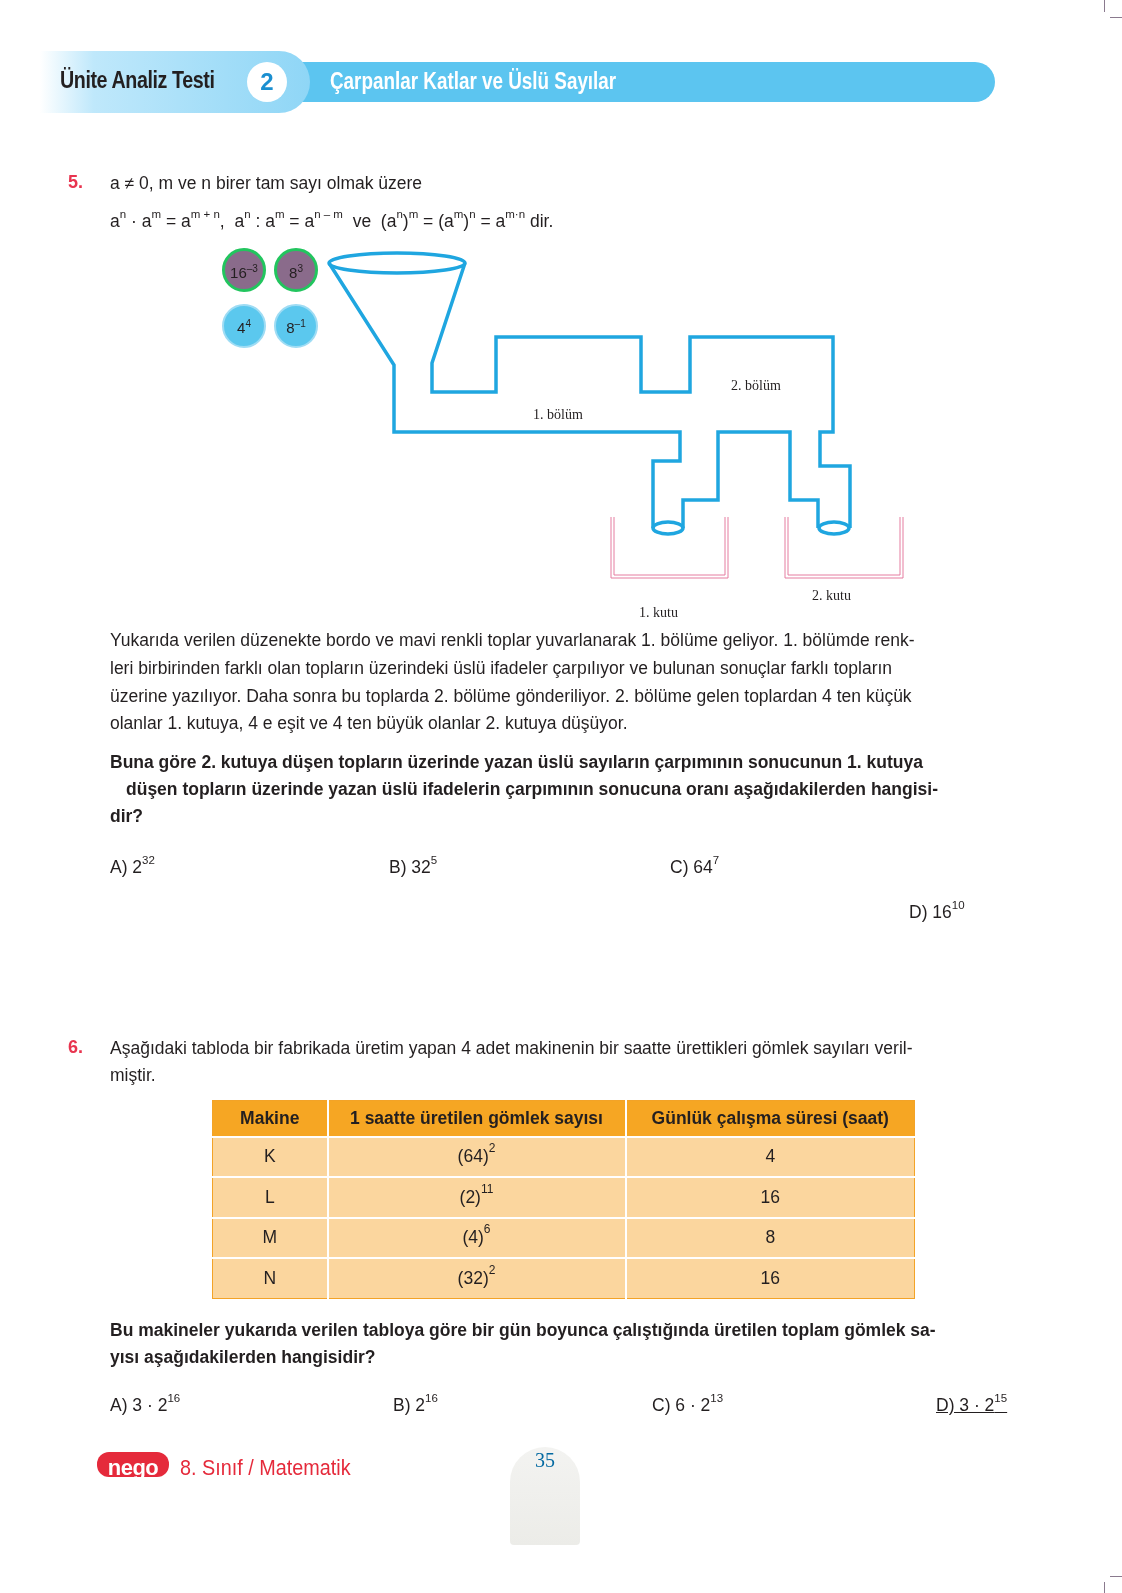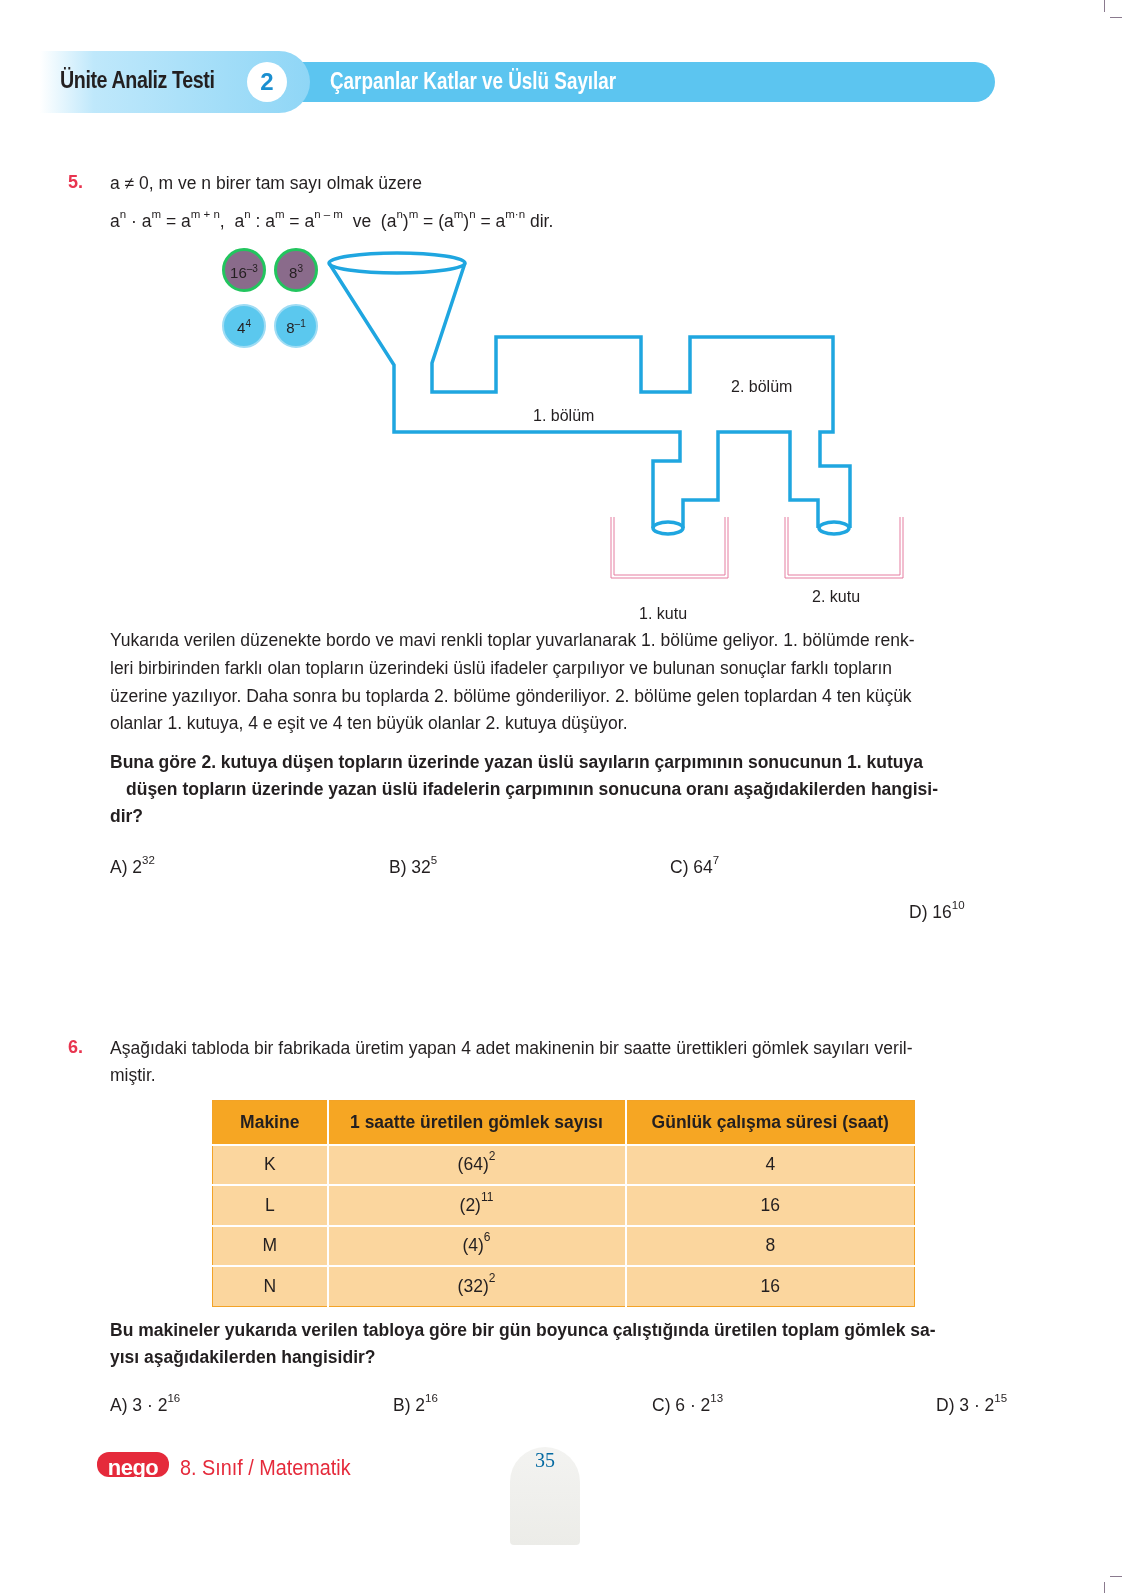--- a/index.html
+++ b/index.html
@@ -43,33 +43,33 @@
   
   .ball {
     position: absolute; width: 44px; height: 44px; border-radius: 50%;
     text-align: center; line-height: 44px; font-size: 15px; color: #231f20;
   }
   .ball.bordo { background: #8a6b8b; border: 3px solid #22c55e; }
   .ball.mavi { background: #5bc8ee; border: 2px solid #9edcf4; }
   .ball sup { font-size: 10px; vertical-align: 6px; }
 
   .diagram { position: absolute; left: 0; top: 0; width: 1122px; height: 620px; pointer-events: none; }
-  .dlabel { position: absolute; font-size: 16px; }
+  .dlabel { position: absolute; font-size: 14px; font-family: Liberation Serif, serif; }
 
   .choices { position: absolute; left: 110px; width: 920px; font-size: 17.5px; }
   .choice { position: absolute; top: 0; white-space: nowrap; }
 
   
   table.prod {
     position: absolute; left: 212px; top: 1100px; width: 703px;
     border-collapse: collapse; font-size: 17.5px;
     border: 1px solid #f3a327;
   }
   table.prod th {
-    background: #f6a623; height: 44px; font-weight: bold; color: #231f20;
+    background: #f6a623; height: 36px; font-weight: bold; color: #231f20;
     border-right: 2px solid #ffffff; padding: 0 8px; white-space: nowrap;
   }
   table.prod th:last-child { border-right: none; }
   table.prod td {
     background: #fbd69e; height: 40.5px; text-align: center;
     border-right: 2px solid #ffffff; border-top: 2px solid #ffffff;
   }
   table.prod td:last-child { border-right: none; }
   table.prod td sup { font-size: 12px; vertical-align: 10px; }
 
@@ -186,19 +186,19 @@
   </tbody>
 </table>
 
 <div class="text bold" style="left:110px;top:1316px;">Bu makineler yukarıda verilen tabloya göre bir gün boyunca çalıştığında üretilen toplam gömlek sa-</div>
 <div class="text bold" style="left:110px;top:1343px;">yısı aşağıdakilerden hangisidir?</div>
 
 <div class="choices" style="top:1395px;">
   <div class="choice" style="left:0;"><span>A) 3 · 2</span><sup>16</sup></div>
   <div class="choice" style="left:283px;"><span>B)  2</span><sup>16</sup></div>
   <div class="choice" style="left:542px;"><span>C) 6 · 2</span><sup>13</sup></div>
-  <div class="choice" style="left:826px;"><span>D) 3 · 2</span><sup>15</sup></div>
+  <div class="choice" style="left:826px;text-decoration:underline;"><span>D) 3 · 2</span><sup>15</sup></div>
 </div>
 
 <div class="brand-box">nego</div>
 <div class="brand-text">8. Sınıf / Matematik</div>
 <div class="page-shape"></div>
 <div class="page-num">35</div>
 
 </body></html>

